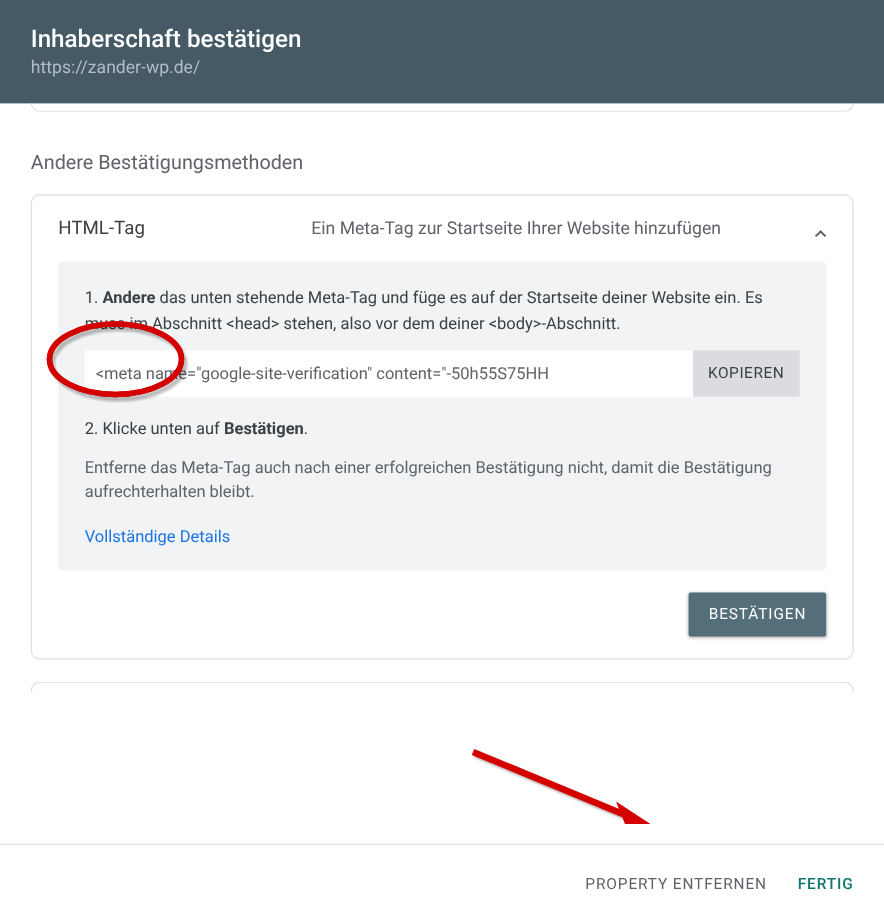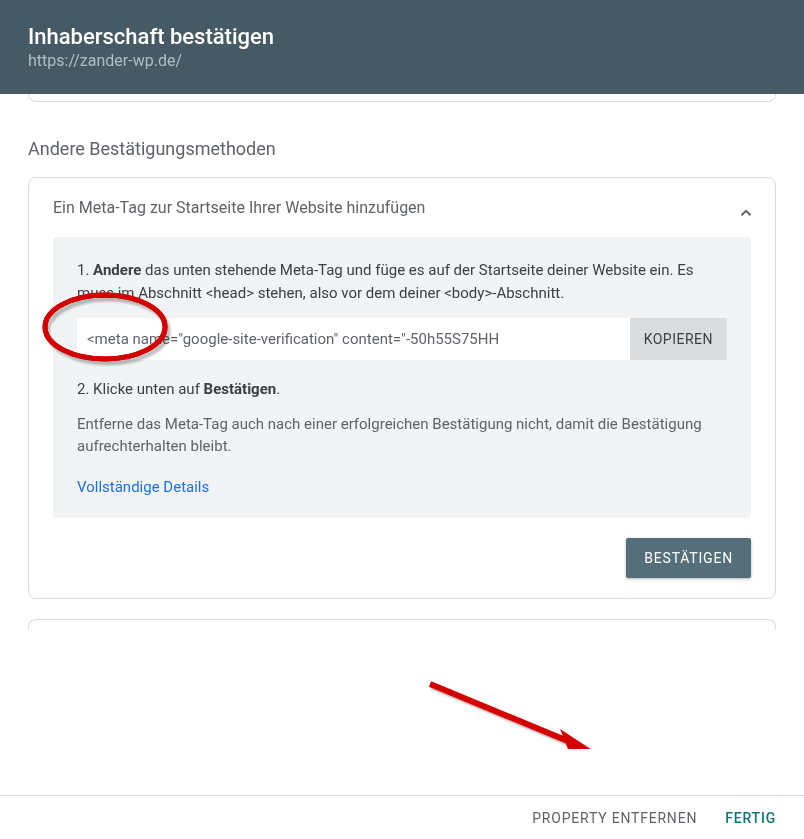--- a/index.html
+++ b/index.html
@@ -143,21 +143,21 @@
   border-bottom: none;
   border-radius: 8px 8px 0 0;
   height: 10px;
   margin-top: 20px;
 }
 .footer {
   position: absolute;
   bottom: 0;
   left: 0;
   right: 0;
-  height: 44px;
+  height: 72px;
   border-top: 1px solid #dadce0;
   display: flex;
   justify-content: flex-end;
   align-items: center;
   padding: 0 28px;
   gap: 28px;
   background: #fff;
 }
 .footer-btn {
   background: none;
@@ -200,20 +200,21 @@
   <h1>Inhaberschaft bestätigen</h1>
   <div class="url">https://zander-wp.de/</div>
 </div>
 
 <div class="content-area">
   <div class="prev-card-edge"></div>
   <div class="section-label">Andere Bestätigungsmethoden</div>
 
   <div class="card">
     <div class="card-header">
+      <div class="method-name">HTML-Tag</div>
       <div class="method-desc">Ein Meta-Tag zur Startseite Ihrer Website hinzufügen</div>
       <span class="chevron">
         <svg width="18" height="18" viewBox="0 0 24 24" fill="none" stroke="currentColor" stroke-width="2.5">
             <polyline points="6 15 12 9 18 15"></polyline>
           </svg>
       </span>
     </div>
 
     <div class="instructions">
       <p>

